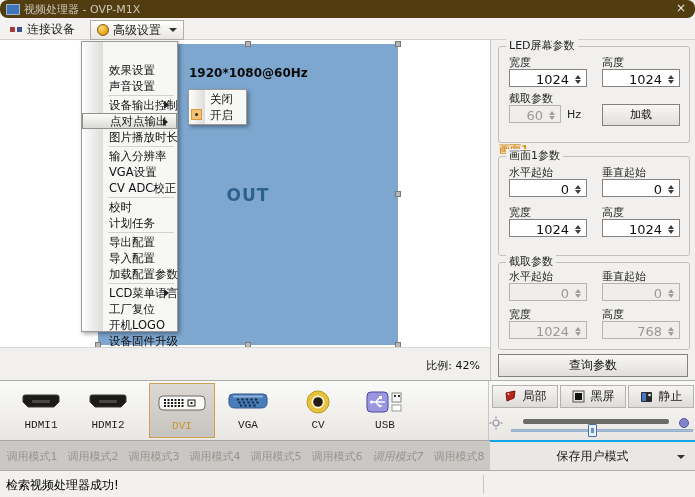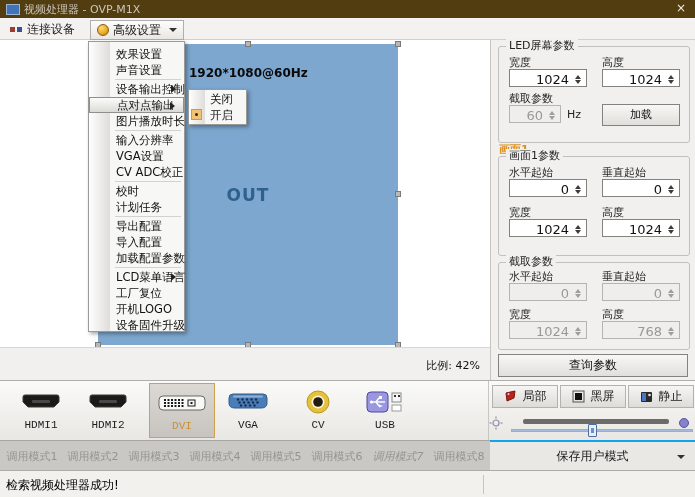--- a/index.html
+++ b/index.html
@@ -1,20 +1,20 @@
 <!DOCTYPE html>
 <html><head>
 <meta charset="utf-8">
 <style>
   html,body{margin:0;padding:0;}
   body{font-family:"DejaVu Sans","Liberation Sans",sans-serif;}
   .app{position:relative;width:695px;height:497px;background:#f2f1ef;overflow:hidden;}
 
   
-  .titlebar{position:absolute;left:0;top:0;width:695px;height:18px;background:#523d10;}
+  .titlebar{position:absolute;left:0;top:0;width:695px;height:18px;background:#523d10;border-radius:8px;}
   .appicon{position:absolute;left:6px;top:4px;width:12px;height:9px;background:#3f74b8;border:1px solid #9fb4cc;}
   .title{position:absolute;left:24px;top:2px;font-size:11px;color:#cbc5ba;}
   .closebtn{position:absolute;right:9px;top:1px;font-size:12px;color:#f0ede8;cursor:default;}
 
   
   .toolbar{position:absolute;left:0;top:18px;width:695px;height:22px;background:#f3f2f0;border-bottom:1px solid #d2d0cc;box-sizing:border-box;}
   .tbtn{position:absolute;top:2px;height:18px;font-size:12px;color:#1a1a1a;display:flex;align-items:center;gap:4px;padding:0 6px;}
   .tbtn.connect{left:4px;}
   .tbtn.advanced{left:90px;border:1px solid #b0aeaa;background:linear-gradient(#fdfdfc,#e9e7e3);}
   .conicon{width:13px;height:7px;display:inline-block;position:relative;}
@@ -27,21 +27,21 @@
   
   .canvas{position:absolute;left:0;top:40px;width:490px;height:340px;background:#fff;}
   .screenrect{position:absolute;left:98px;top:4px;width:300px;height:301px;background:#7da7cf;display:flex;align-items:center;justify-content:center;}
   .outtext{font-size:17px;font-weight:bold;letter-spacing:1px;color:#2f618f;}
   .restext{position:absolute;left:189px;top:26px;font-size:12px;font-weight:bold;color:#0a0a0a;}
   .handle{position:absolute;width:6px;height:6px;background:#b8b8b8;border:1px solid #7a7a7a;box-sizing:border-box;}
   .scalestrip{position:absolute;left:0;top:307px;width:490px;height:33px;background:#f1f0ee;border-top:1px solid #d8d6d2;box-sizing:border-box;}
   .scaletext{position:absolute;left:380px;top:10px;width:100px;text-align:right;font-size:11px;color:#111;}
 
   
-  .menu{position:absolute;left:88px;top:41px;width:97px;height:291px;background:#f7f7f5;border:1px solid #9a9a98;box-sizing:border-box;box-shadow:2px 2px 4px rgba(0,0,0,0.35);z-index:20;padding:4px 0;}
+  .menu{position:absolute;left:81px;top:41px;width:97px;height:291px;background:#f7f7f5;border:1px solid #9a9a98;box-sizing:border-box;box-shadow:2px 2px 4px rgba(0,0,0,0.35);z-index:20;padding:20px 0;}
   .menu-strip{position:absolute;left:0;top:0;bottom:0;width:21px;background:linear-gradient(to right,#fefefe,#dedddb);}
   .mi{position:relative;height:16px;line-height:16px;padding-left:27px;font-size:11.5px;color:#111;white-space:nowrap;}
   .mi .arr{position:absolute;right:4px;top:4px;width:0;height:0;border:4px solid transparent;border-left:5px solid #222;}
   .mi.hl{background:linear-gradient(#fcfcfb,#dadad6);border:1px solid #8f8f8d;box-sizing:border-box;line-height:14px;}
   .msep{height:1px;background:#d4d2ce;margin:1px 3px 1px 26px;}
 
   
   .submenu{position:absolute;left:188px;top:89px;width:59px;height:36px;background:#f7f7f5;border:1px solid #9a9a98;box-sizing:border-box;box-shadow:2px 2px 4px rgba(0,0,0,0.35);z-index:21;padding:1px 0;}
   .sub-strip{position:absolute;left:0;top:0;bottom:0;width:16px;background:linear-gradient(to right,#fefefe,#dedddb);}
   .smi{position:relative;height:16px;line-height:16px;padding-left:21px;font-size:11.5px;color:#111;}

